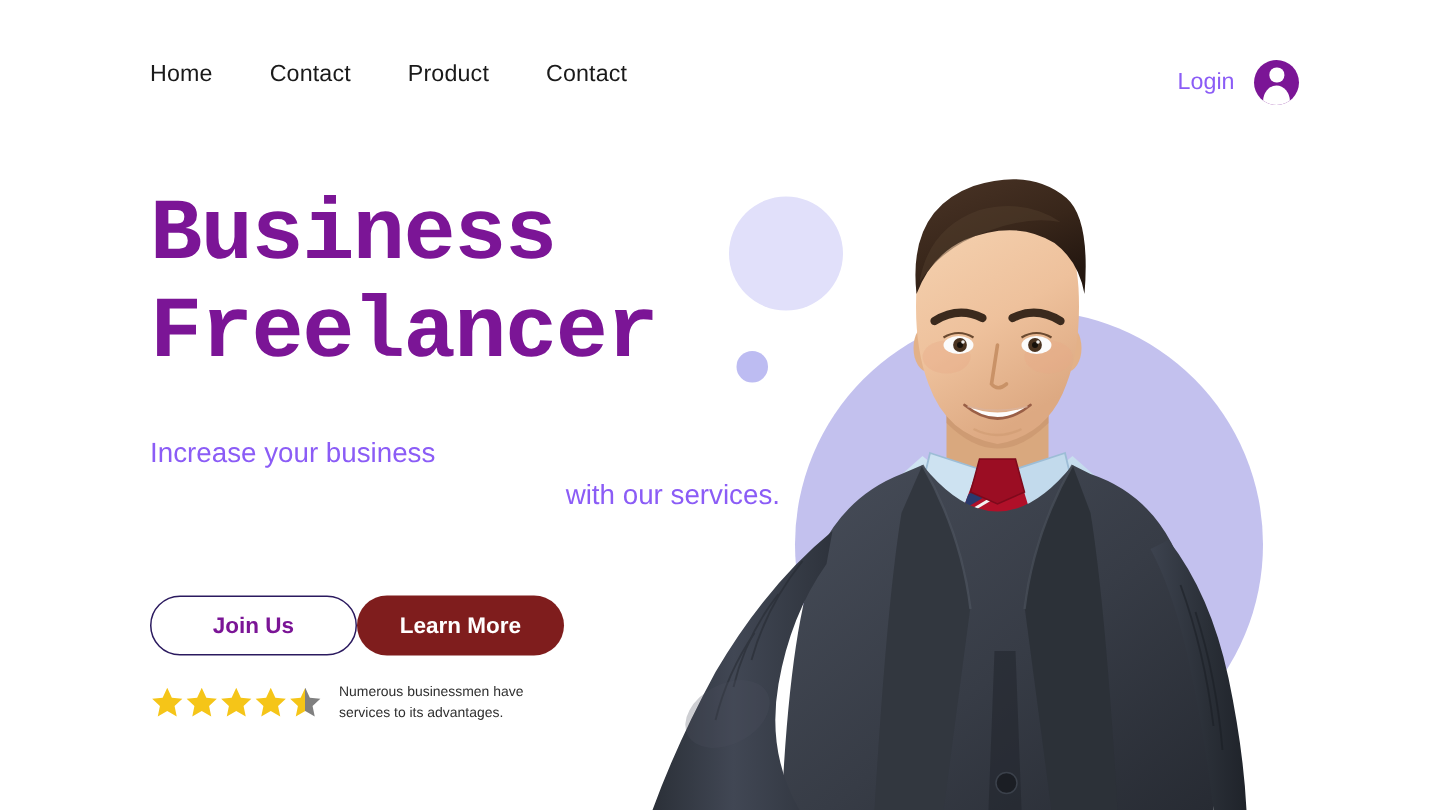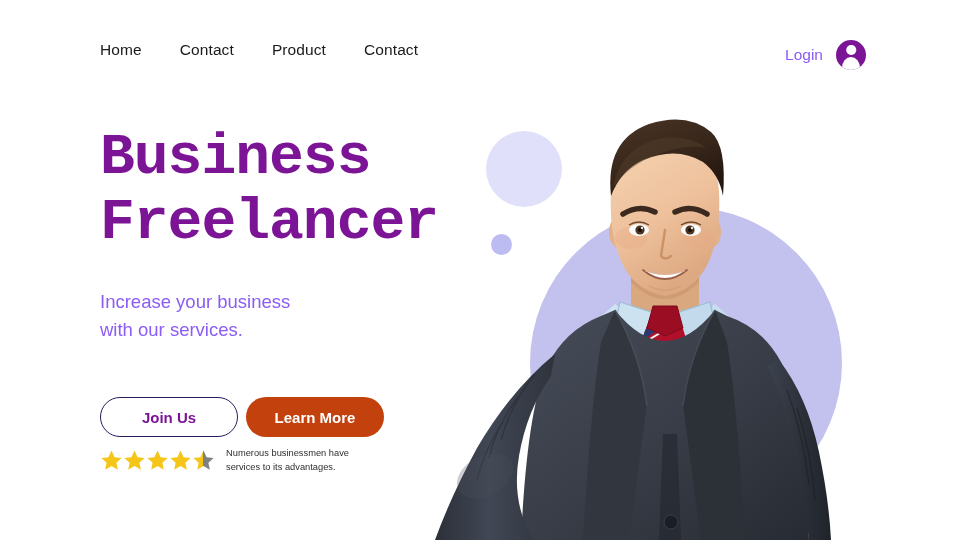--- a/index.html
+++ b/index.html
@@ -66,41 +66,41 @@
   
   #hero-copy { position:absolute; left:100px; top:126px; z-index:20; width:420px; }
   #hero-title {
     font-size:58px; font-weight:bold; color:#7b1596;
     line-height:1.12; letter-spacing:-1px;font-family:Liberation Mono, monospace;
   }
   #hero-title .tl2 { display:block; }
   #hero-sub {
     margin-top:32px; font-size:18.5px; color:#8b5cf6; line-height:1.5;
   }
-  #hero-sub .sl2 { display:block; }
-
-  
-  #cta-row { margin-top:54px; display:flex; align-items:center; gap:8px; }
+  #hero-sub .sl2 { display:block;text-align:right; }
+
+  
+  #cta-row { margin-top:54px; display:flex; align-items:center; }
   #btn-join {
     width:138px; height:40px; border-radius:22px;
     border:1.6px solid #2b1a5f; background:#fff;
     color:#7b1596; font-size:15px; font-weight:bold;
     display:flex; align-items:center; justify-content:center;
     cursor:pointer; font-family:"Liberation Sans", sans-serif;
   }
   #btn-learn {
     width:138px; height:40px; border-radius:22px;
-    border:none; background:#c2410c;
+    border:none; background:#7f1d1d;
     color:#fff; font-size:15px; font-weight:bold;
     display:flex; align-items:center; justify-content:center;
     cursor:pointer; font-family:"Liberation Sans", sans-serif;
   }
 
   
-  #rating-row { margin-top:10px; display:flex; gap:11px; }
+  #rating-row { margin-top:18px; display:flex; gap:11px; }
   #stars { display:flex; align-items:center; gap:0px; }
   .star { width:23px; height:23px; display:block; }
   #rating-caption { font-size:9.3px; color:#2e2e2e; line-height:1.42; }
   #rating-caption .cl2 { display:block; }
 
   
   #person-photo {
     position:absolute; left:415px; top:104px;
     width:470px; height:436px; z-index:25;
   }

